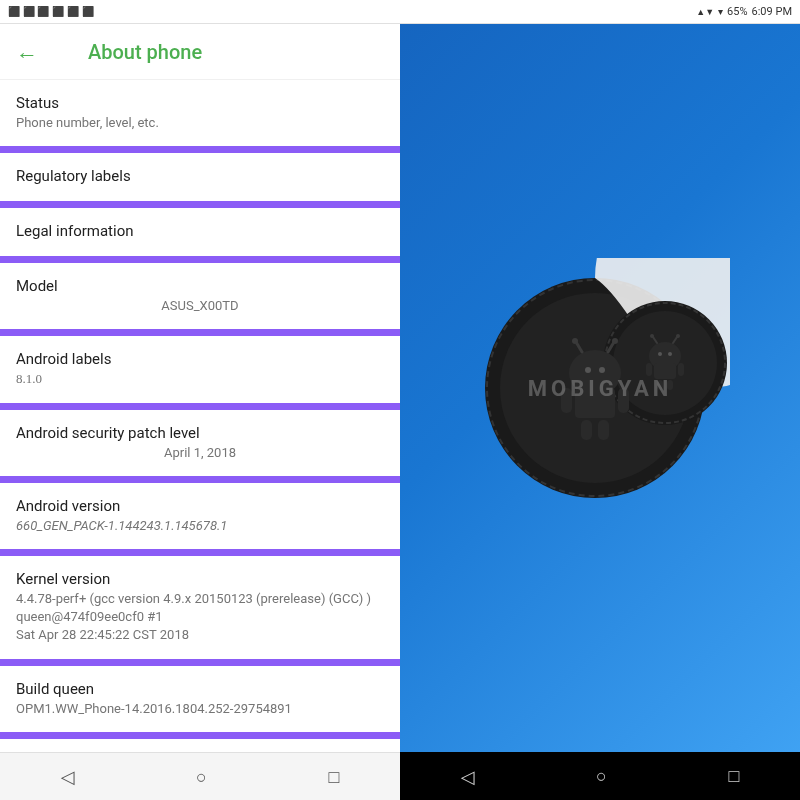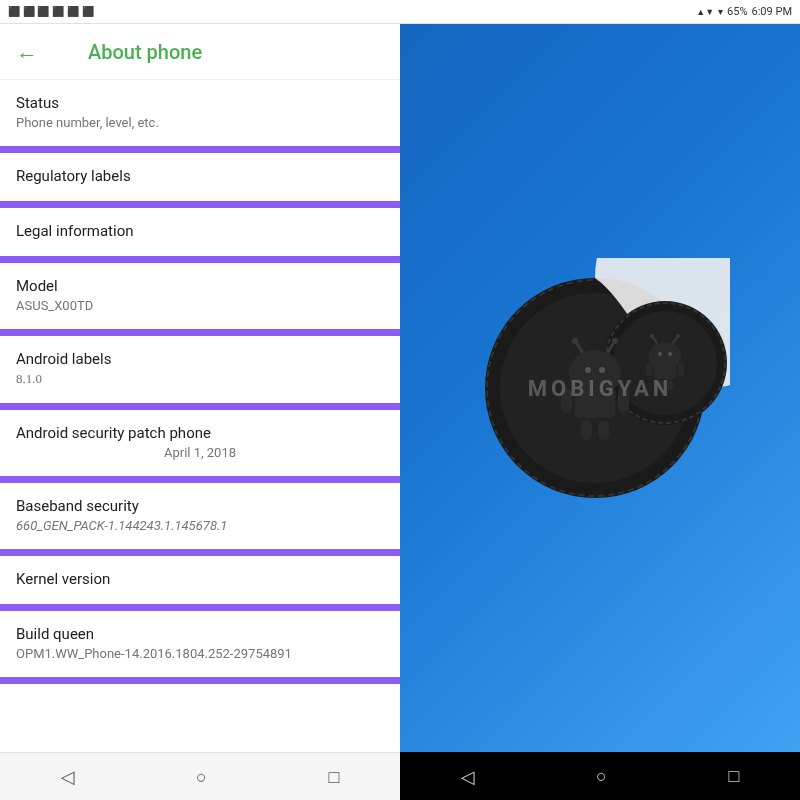--- a/index.html
+++ b/index.html
@@ -196,36 +196,39 @@
           <div class="settings-item-subtitle" style="white-space: pre-line;">Phone number, level, etc.</div>
         </div>
         <div class="settings-item">
           <div class="settings-item-title">Regulatory labels</div>
         </div>
         <div class="settings-item">
           <div class="settings-item-title">Legal information</div>
         </div>
         <div class="settings-item">
           <div class="settings-item-title">Model</div>
-          <div class="settings-item-subtitle" style="white-space: pre-line;">ASUS_X00TD</div>
+          <div class="settings-item-subtitle" style="white-space: pre-line; text-align: center;">ASUS_X00TD</div>
         </div>
         <div class="settings-item">
           <div class="settings-item-title">Android labels</div>
           <div class="settings-item-subtitle" style="white-space: pre-line; font-family: Liberation Serif, serif;">8.1.0</div>
         </div>
         <div class="settings-item">
-          <div class="settings-item-title">Android security patch phone</div>
+          <div class="settings-item-title">Android security patch level</div>
           <div class="settings-item-subtitle" style="white-space: pre-line; text-align: center;">April 1, 2018</div>
         </div>
         <div class="settings-item">
-          <div class="settings-item-title">Baseband security</div>
+          <div class="settings-item-title">Android version</div>
           <div class="settings-item-subtitle" style="white-space: pre-line; font-style: italic;">660_GEN_PACK-1.144243.1.145678.1</div>
         </div>
         <div class="settings-item">
           <div class="settings-item-title">Kernel version</div>
+          <div class="settings-item-subtitle" style="white-space: pre-line;">4.4.78-perf+ (gcc version 4.9.x 20150123 (prerelease) (GCC) )
+queen@474f09ee0cf0 #1
+Sat Apr 28 22:45:22 CST 2018</div>
         </div>
         <div class="settings-item">
           <div class="settings-item-title">Build queen</div>
           <div class="settings-item-subtitle" style="white-space: pre-line;">OPM1.WW_Phone-14.2016.1804.252-29754891</div>
         </div>
       </div>
 
     <div class="nav-bar-left">
       <span class="nav-btn">◁</span>
       <span class="nav-btn">○</span>

